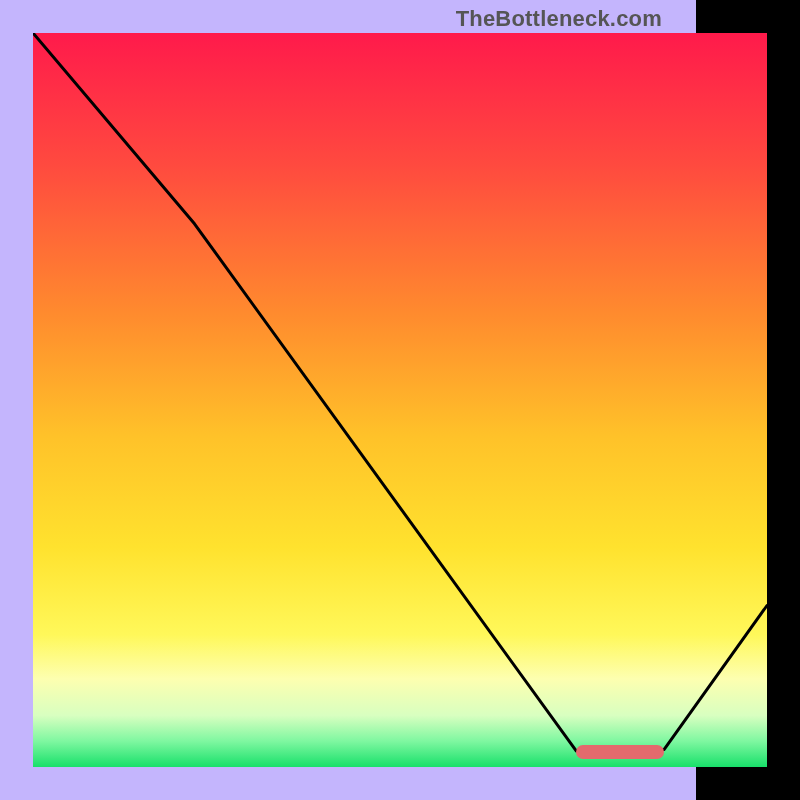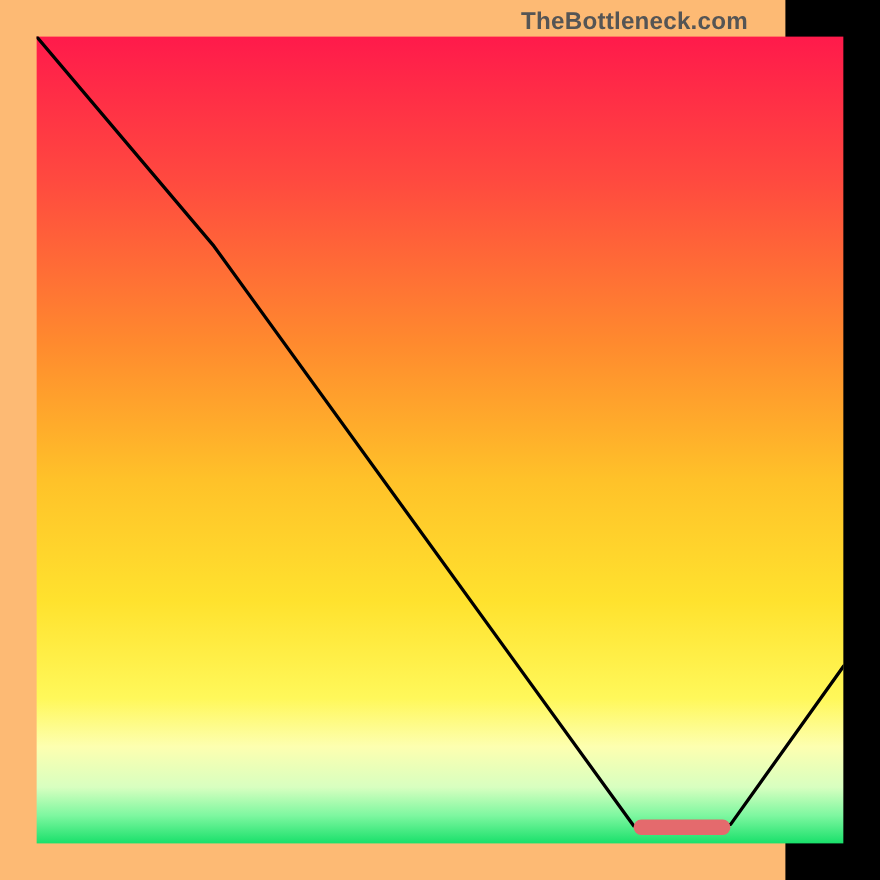--- a/index.html
+++ b/index.html
@@ -10,22 +10,21 @@
     background: #000;
     overflow: hidden;
     font-family: Arial, Helvetica, sans-serif;
   }
   .frame {
     position: absolute;
     left: 0;
     top: 0;
     width: 696px;
     height: 800px;
-    background: #fdba74;
-    padding-left: 18px;
+    background: #c4b5fd;
   }
   .plot-area {
     position: absolute;
     left: 33px;
     top: 33px;
     width: 734px;
     height: 734px;
     overflow: hidden;
   }
   .gradient-bg {

